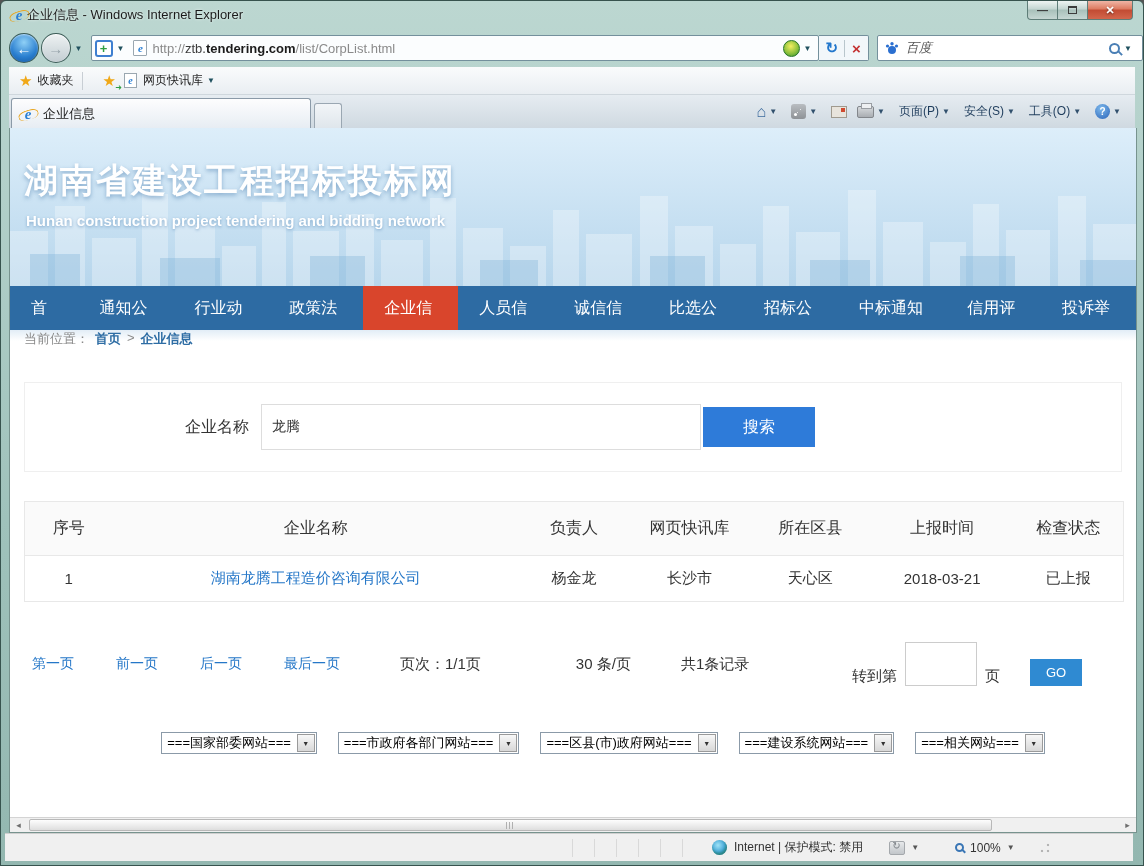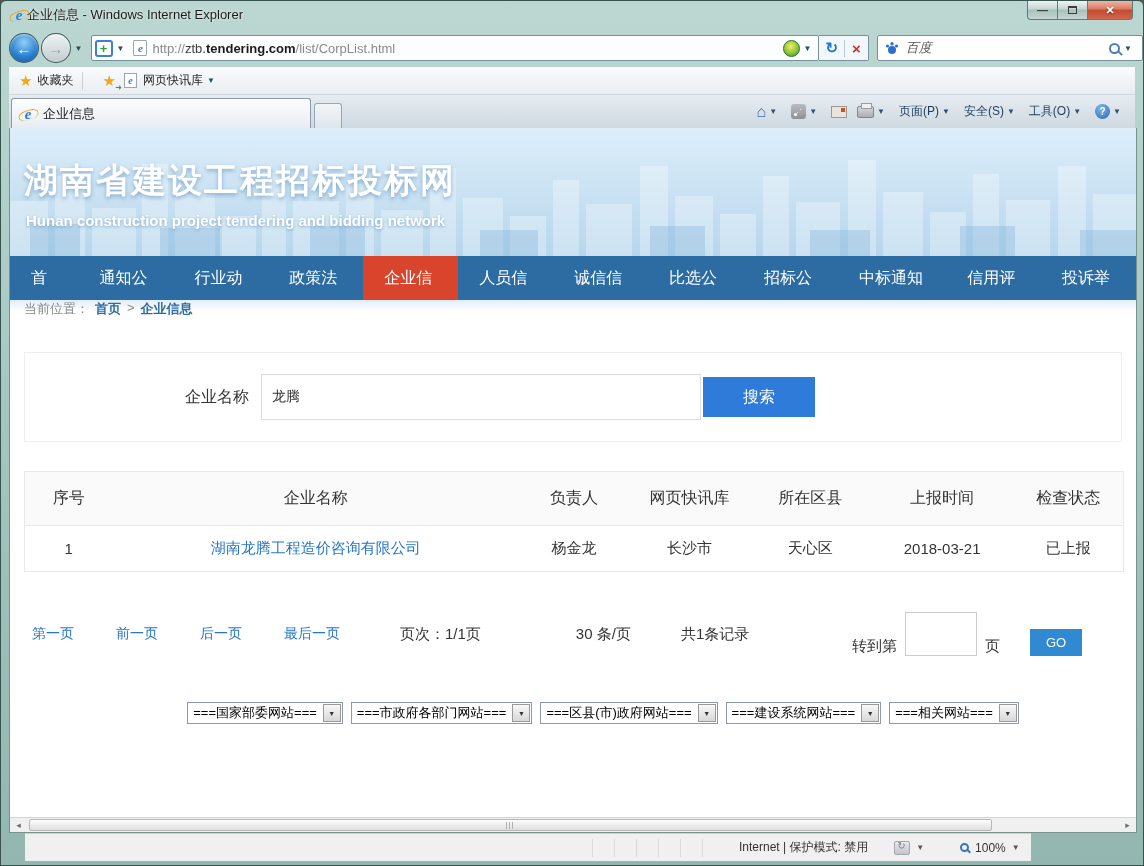--- a/index.html
+++ b/index.html
@@ -70,21 +70,21 @@
   .mail-glyph { width:16px; height:12px; background:#e8e4dc; border:1px solid #a09a8e; position:relative; }
   .mail-glyph::before { content:""; position:absolute; right:1px; top:1px; width:4px; height:4px; background:#d04a2f; }
   .print-glyph { width:17px; height:12px; background:linear-gradient(#d7dadd,#a9adb2); border:1px solid #83878c; border-radius:2px; position:relative; }
   .print-glyph::before { content:""; position:absolute; left:3px; top:-4px; width:9px; height:4px; background:#eef0f2; border:1px solid #9a9ea3; }
   .help-glyph { width:15px; height:15px; border-radius:50%; background:radial-gradient(circle at 40% 30%, #7db9ec, #2a63b8); color:#fff; font-size:10px; font-weight:bold; text-align:center; line-height:15px; }
 
   
   .client { position:absolute; left:8px; top:127px; width:1128px; height:705px; background:#fff; overflow:hidden; border:1px solid #77938e; border-top:none; }
 
   
-  .banner { position:relative; height:128px; background:linear-gradient(#ddeefa,#b7d6ec); overflow:hidden; }
+  .banner { position:relative; height:158px; background:linear-gradient(#ddeefa,#b7d6ec); overflow:hidden; }
   .banner svg { position:absolute; left:0; bottom:0; }
   .banner-title { position:absolute; left:14px; top:30px; font-size:34px; font-weight:bold; color:#fff; letter-spacing:2px; text-shadow:0 2px 4px rgba(70,120,170,.55); }
   .banner-sub { position:absolute; left:16px; top:84px; font-size:15px; font-weight:bold; color:#fff; text-shadow:0 1px 3px rgba(70,120,170,.55); }
 
   
   .navbar { display:flex; height:44px; background:#2d6ba3; }
   .nav-item { padding:0 21px; line-height:44px; font-size:16px; color:#fff; cursor:pointer; }
   .nav-item.active { background:#d9452c; }
 
   
@@ -109,36 +109,36 @@
   
   .pager { margin:40px 22px 0; display:flex; align-items:center; font-size:14px; }
   .pager a { color:#2577c8; text-decoration:none; margin-right:42px; }
   .pager .info { color:#333; font-size:15px; }
   .pager .i1 { margin-left:18px; } .pager .i2 { margin-left:95px; } .pager .i3 { margin-left:50px; }
   .goto { margin-left:auto; display:flex; align-items:flex-end; color:#333; font-size:15px; }
   .goto input { width:72px; height:44px; border:1px solid #ccc; margin:0 8px; font-size:15px; padding:4px; }
   .go-btn { width:52px; height:27px; margin-left:30px; margin-right:32px; background:#2f8ad2; color:#fff; font-size:13px; border:none; cursor:pointer; }
 
   
-  .footer-selects { margin-top:46px; display:flex; justify-content:center; gap:8px; padding-left:60px; }
+  .footer-selects { margin-top:46px; display:flex; justify-content:center; gap:21px; padding-left:60px; }
   .f-select { display:inline-flex; align-items:center; height:22px; border:1px solid #8b9aa8; background:#fff; font-size:13px; color:#000; padding-left:5px; cursor:pointer; }
   .f-select .sel-btn { width:18px; height:18px; margin-left:6px; margin-right:1px; border:1px solid #9a9a9a;
     background:linear-gradient(#f8f8f8,#d8d8d8); display:flex; align-items:center; justify-content:center; font-size:7px; color:#333; }
 
   
   .hscroll { position:absolute; left:0; bottom:0; width:100%; height:15px; background:#f0f0f0; border-top:1px solid #d4d4d4; }
   .hs-arrow { position:absolute; top:0; width:17px; height:14px; color:#6e6e6e; font-size:9px; text-align:center; line-height:14px; }
   .hs-left { left:0; } .hs-right { right:0; }
   .hs-thumb { position:absolute; left:19px; top:1px; width:963px; height:12px; border:1px solid #b8b8b8; border-radius:2px;
     background:linear-gradient(#fdfdfd,#dedede); }
   .hs-thumb::after { content:""; position:absolute; left:50%; top:2px; margin-left:-5px; width:9px; height:7px;
     background:repeating-linear-gradient(90deg,#b0b0b0 0 1px, transparent 1px 3px); }
 
   
-  .statusbar { position:absolute; left:24px; top:832px; width:1006px; height:28px; background:#f0f0f0; border-top:1px solid #cfcfcf;
+  .statusbar { position:absolute; left:4px; top:832px; width:1128px; height:28px; background:#f0f0f0; border-top:1px solid #cfcfcf;
     display:flex; align-items:center; font-size:12px; color:#333; }
   .sb-seps { display:flex; margin-left:567px; }
   .sb-sep { width:1px; height:18px; background:#d9d9d9; margin-right:21px; }
   .globe { width:15px; height:15px; border-radius:50%; background:radial-gradient(circle at 40% 35%, #9fe3f5, #3fa3d8 55%, #2a6fb0); box-shadow:inset -1px -2px 3px rgba(30,120,60,.55); margin:0 7px 0 8px; }
   .sb-zone { white-space:nowrap; }
   .sb-group { display:flex; align-items:center; margin-left:26px; }
   .sb-icon { width:16px; height:14px; background:linear-gradient(#e7e9eb,#c2c6ca); border:1px solid #a4a8ac; border-radius:2px; position:relative; }
   .sb-icon::after { content:"↻"; position:absolute; left:2px; top:-2px; font-size:10px; color:#7d8287; }
   .sb-chev { font-size:8px; color:#555; margin:0 10px 0 6px; }
   .zoom-mag { position:relative; width:9px; height:9px; border:2px solid #3a76b5; border-radius:50%; margin-right:6px; }

